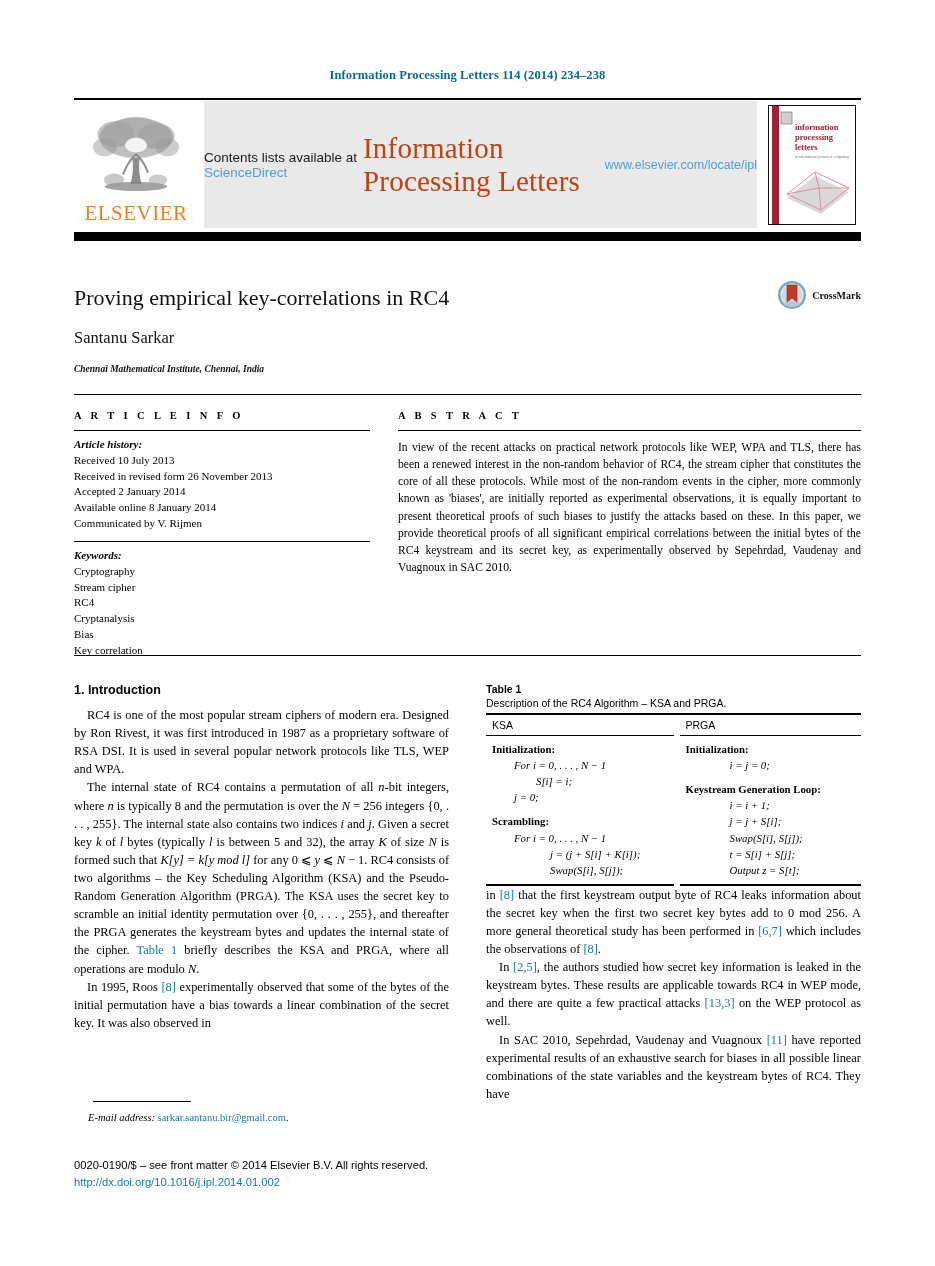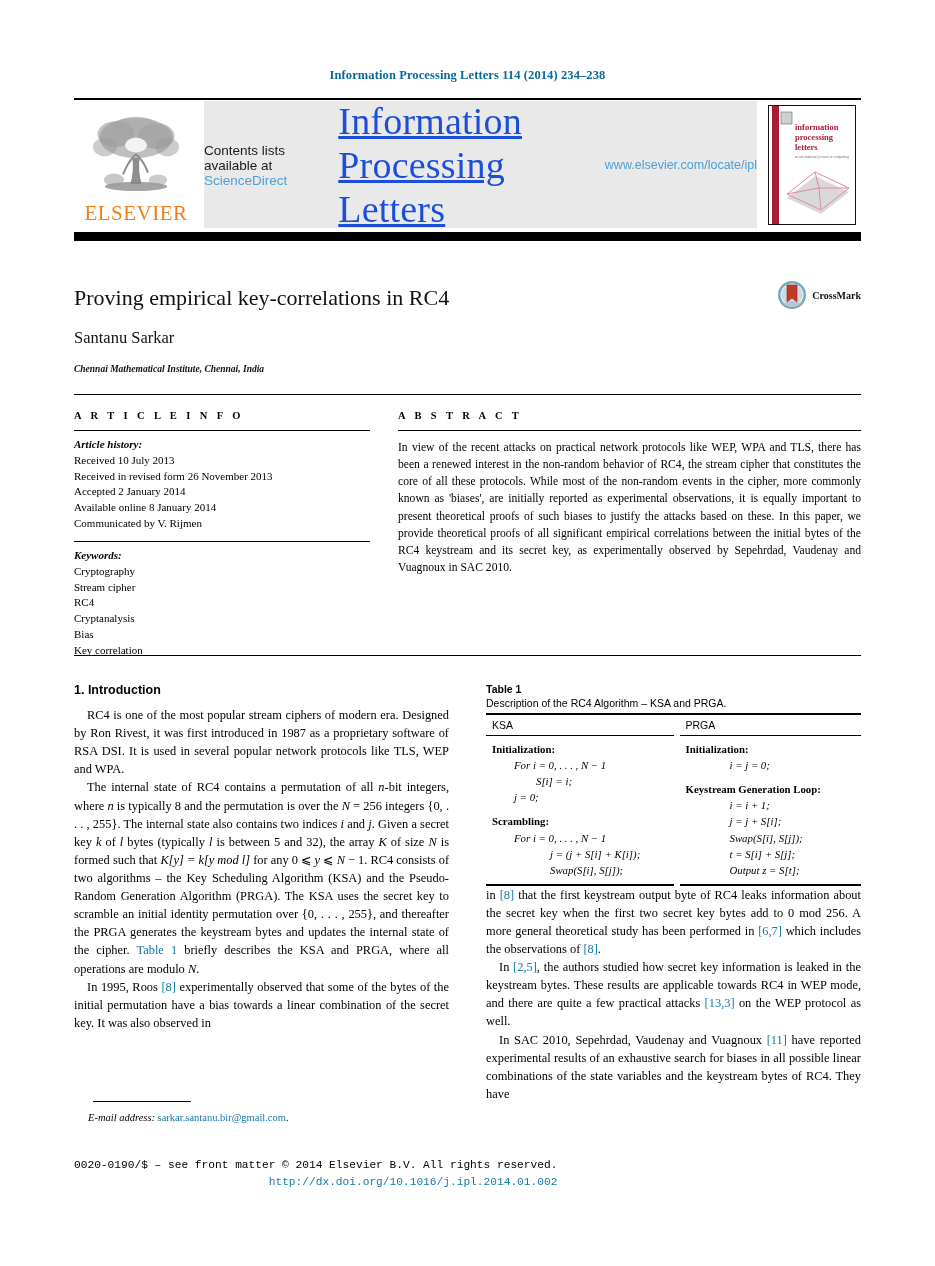--- a/index.html
+++ b/index.html
@@ -86,24 +86,23 @@
     margin: 0 6px;
   }
   .contents-line {
     font-family: "Liberation Sans", sans-serif;
     font-size: 13.5px;
     color: #1a1a1a;
   }
   .sd-link { color: #4c9ed9; }
   .journal-title {
     font-family: "Liberation Serif", serif;
-    font-size: 38px;
-    color: #1d4ed8;
+    font-size: 29px;
+    color: #c2410c;
     letter-spacing: .2px;
-    text-decoration: underline;
   }
   .journal-url {
     font-family: "Liberation Sans", sans-serif;
     font-size: 12.5px;
     color: #4c9ed9;
   }
   .mast-right {
     flex: 0 0 98px;
     width: 98px;
     display: flex;
@@ -302,24 +301,23 @@
   .footnote {
     position: absolute;
     left: 88px; top: 1112px;
     font-family: "Liberation Serif", serif;
     font-size: 10.5px;
   }
   .footnote .lbl { font-style: italic; }
   .footer {
     position: absolute;
     left: 74px; top: 1157px;
-    font-family: Liberation Mono, monospace;
+    font-family: Liberation Sans, sans-serif;
     font-size: 11.2px;
     line-height: 1.5;
-    text-align: right;
   }
   .footer .doi { color: #1279a8; }
 </style>
 </head>
 <body>
 
 <div class="page">
 
   <div class="running-head">Information Processing Letters 114 (2014) 234–238</div>
 

